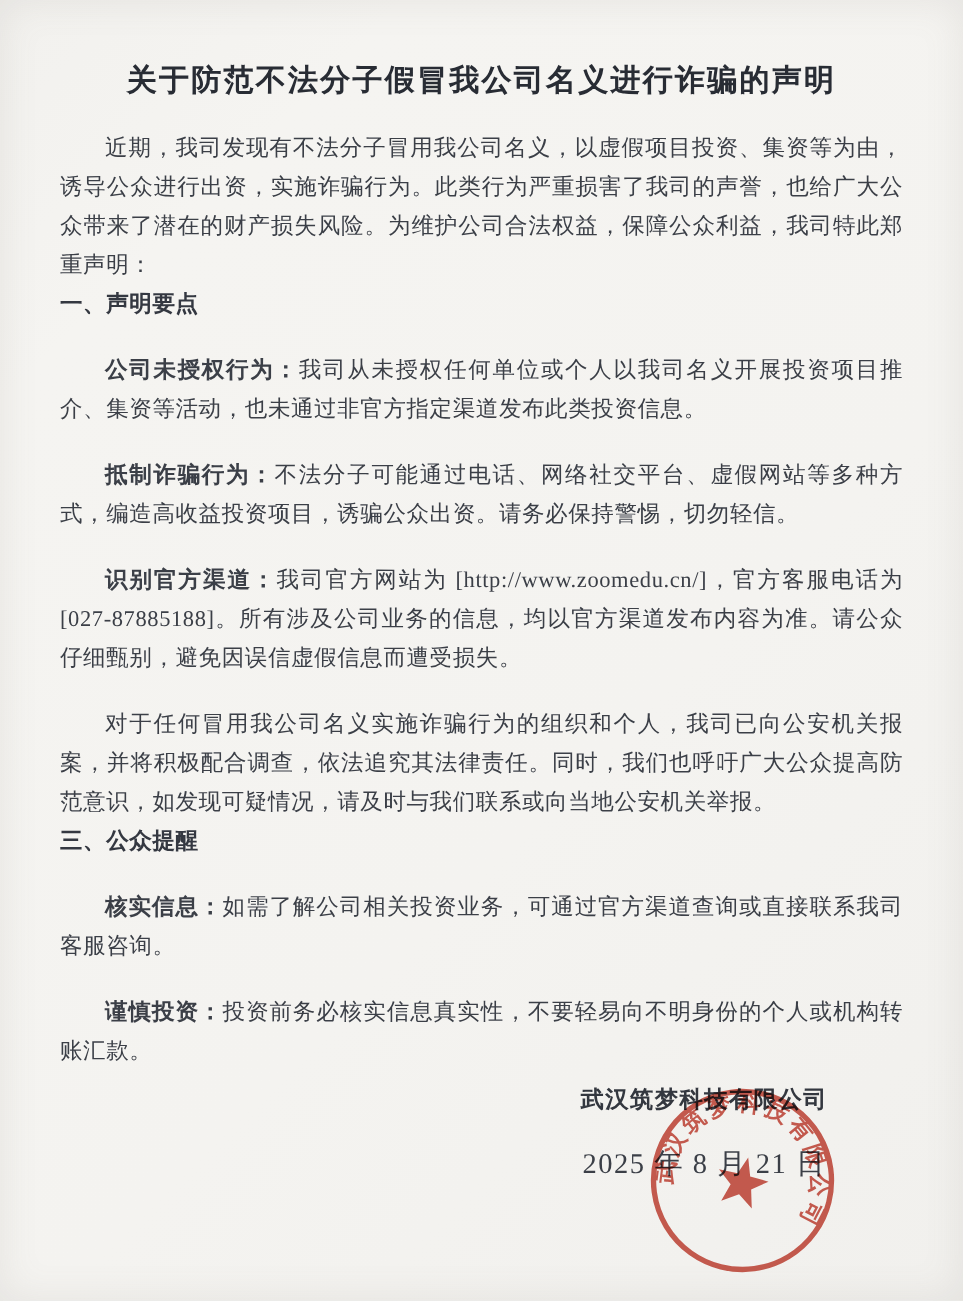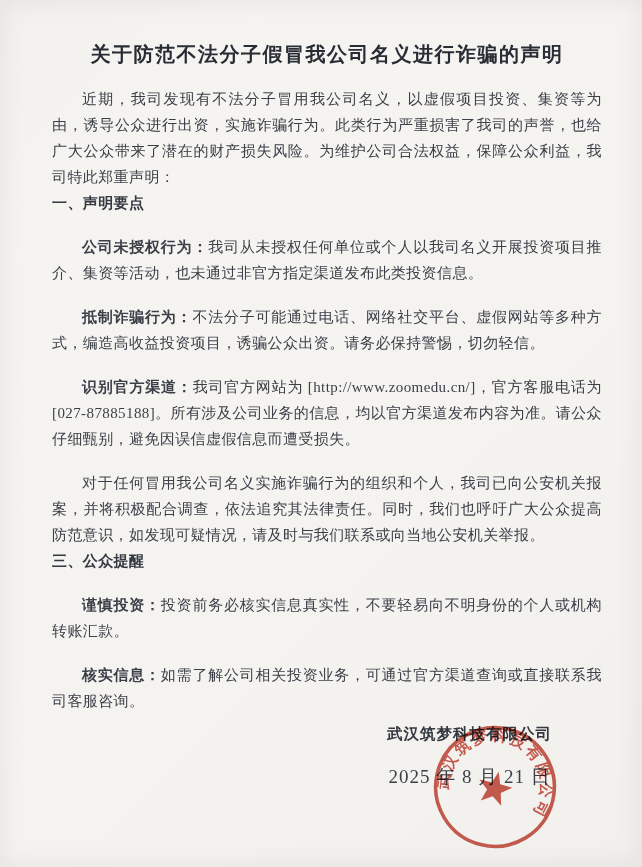--- a/index.html
+++ b/index.html
@@ -12,21 +12,21 @@
   .page {
     position: relative;
     width: 642px;
     height: 867px;
     background: linear-gradient(135deg, #f2f1ee 0%, #f5f4f1 18%, #f4f3f0 60%, #f1f0ed 100%);
     box-shadow: inset 0 0 26px rgba(120,115,105,0.12);
     overflow: hidden;
   }
   .doc {
     position: absolute;
-    left: 52px;
+    left: 40px;
     right: 40px;
     top: 40px;
     color: #3b3f47;
   }
   .doc-title {
     text-align: center;
     font-size: 20px;
     font-weight: bold;
     color: #282c34;
     letter-spacing: 1.5px;
@@ -93,23 +93,23 @@
 
     <p class="para"><span class="lead">抵制诈骗行为：</span><span>不法分子可能通过电话、网络社交平台、虚假网站等多种方式，编造高收益投资项目，诱骗公众出资。请务必保持警惕，切勿轻信。</span></p>
 
     <p class="para"><span class="lead">识别官方渠道：</span><span>我司官方网站为 [http://www.zoomedu.cn/]，官方客服电话为 [027-87885188]。所有涉及公司业务的信息，均以官方渠道发布内容为准。请公众仔细甄别，避免因误信虚假信息而遭受损失。</span></p>
 
 
     <p class="para"><span class="lead"></span><span>对于任何冒用我公司名义实施诈骗行为的组织和个人，我司已向公安机关报案，并将积极配合调查，依法追究其法律责任。同时，我们也呼吁广大公众提高防范意识，如发现可疑情况，请及时与我们联系或向当地公安机关举报。</span></p>
 
     <p class="heading">三、公众提醒</p>
 
+    <p class="para"><span class="lead">核实信息：</span><span>如需了解公司相关投资业务，可通过官方渠道查询或直接联系我司客服咨询。</span></p>
+
     <p class="para"><span class="lead">谨慎投资：</span><span>投资前务必核实信息真实性，不要轻易向不明身份的个人或机构转账汇款。</span></p>
-
-    <p class="para"><span class="lead">核实信息：</span><span>如需了解公司相关投资业务，可通过官方渠道查询或直接联系我司客服咨询。</span></p>
 
 
 
     <div class="signature">
       <div class="sig-inner">
         <div class="sig-company">武汉筑梦科技有限公司</div>
         <div class="sig-date">2025 年 8 月 21 日</div>
       </div>
     </div>
   </div>

